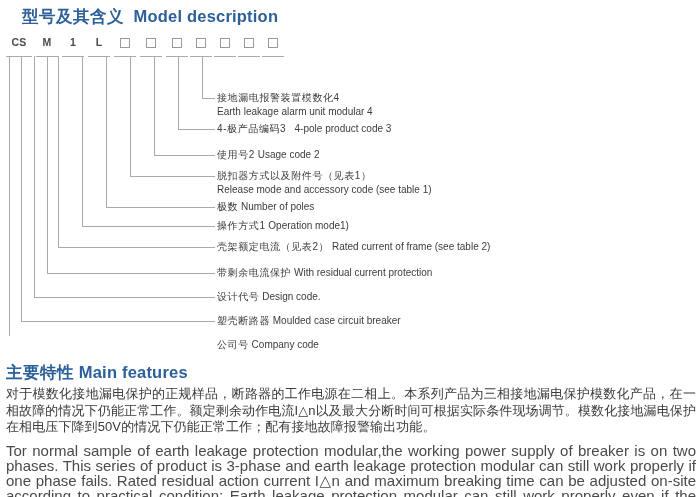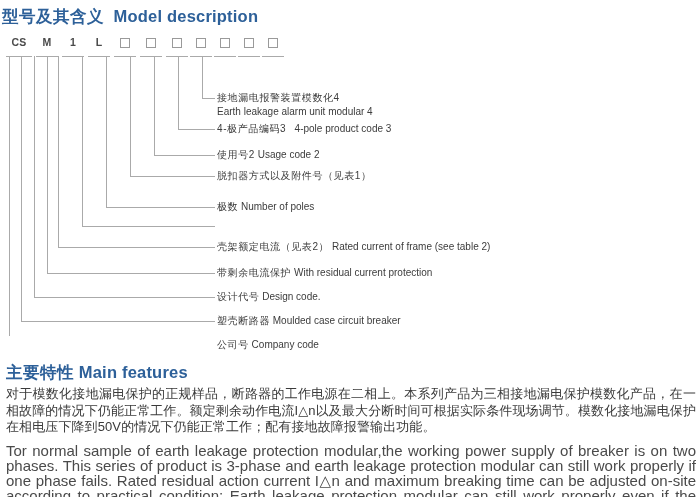--- a/index.html
+++ b/index.html
@@ -22,21 +22,21 @@
     font-size: 16.5px;
     font-weight: bold;
     letter-spacing: 0.2px;
     white-space: pre;
   }
   .section-heading .cn { letter-spacing: 0.5px; }
   .section-heading .en { font-weight: bold; }
 
   #model-heading {
     position: absolute;
-    left: 2px;
+    left: 22px;
     top: 6px;
   }
 
   #features-heading {
     position: absolute;
     left: 6px;
     top: 362px;
   }
 
   
@@ -169,26 +169,30 @@
     <span class="cn">4-极产品编码3</span>
     <span>&nbsp;&nbsp;</span><span>4-pole product code 3</span>
   </div>
 
   <div class="leader-label" style="top:112px;">
     <span class="cn">使用号2</span><span>&nbsp;</span><span>Usage code 2</span>
   </div>
 
   <div class="leader-label" style="top:133px;">
     <span class="cn">脱扣器方式以及附件号（见表1）</span>
+    <span class="l2">Release mode and accessory code (see table 1)</span>
   </div>
 
   <div class="leader-label" style="top:164px;">
     <span class="cn">极数</span><span>&nbsp;</span><span>Number of poles</span>
   </div>
 
+  <div class="leader-label" style="top:183px;">
+    <span class="cn">操作方式1</span><span>&nbsp;</span><span>Operation mode1)</span>
+  </div>
 
   <div class="leader-label" style="top:204px;">
     <span class="cn">壳架额定电流（见表2）</span><span>&nbsp;</span><span>Rated current of frame (see table 2)</span>
   </div>
 
   <div class="leader-label" style="top:254px;">
     <span class="cn">设计代号</span><span>&nbsp;</span><span>Design code.</span>
   </div>
 
   <div class="leader-label" style="top:230px;">

